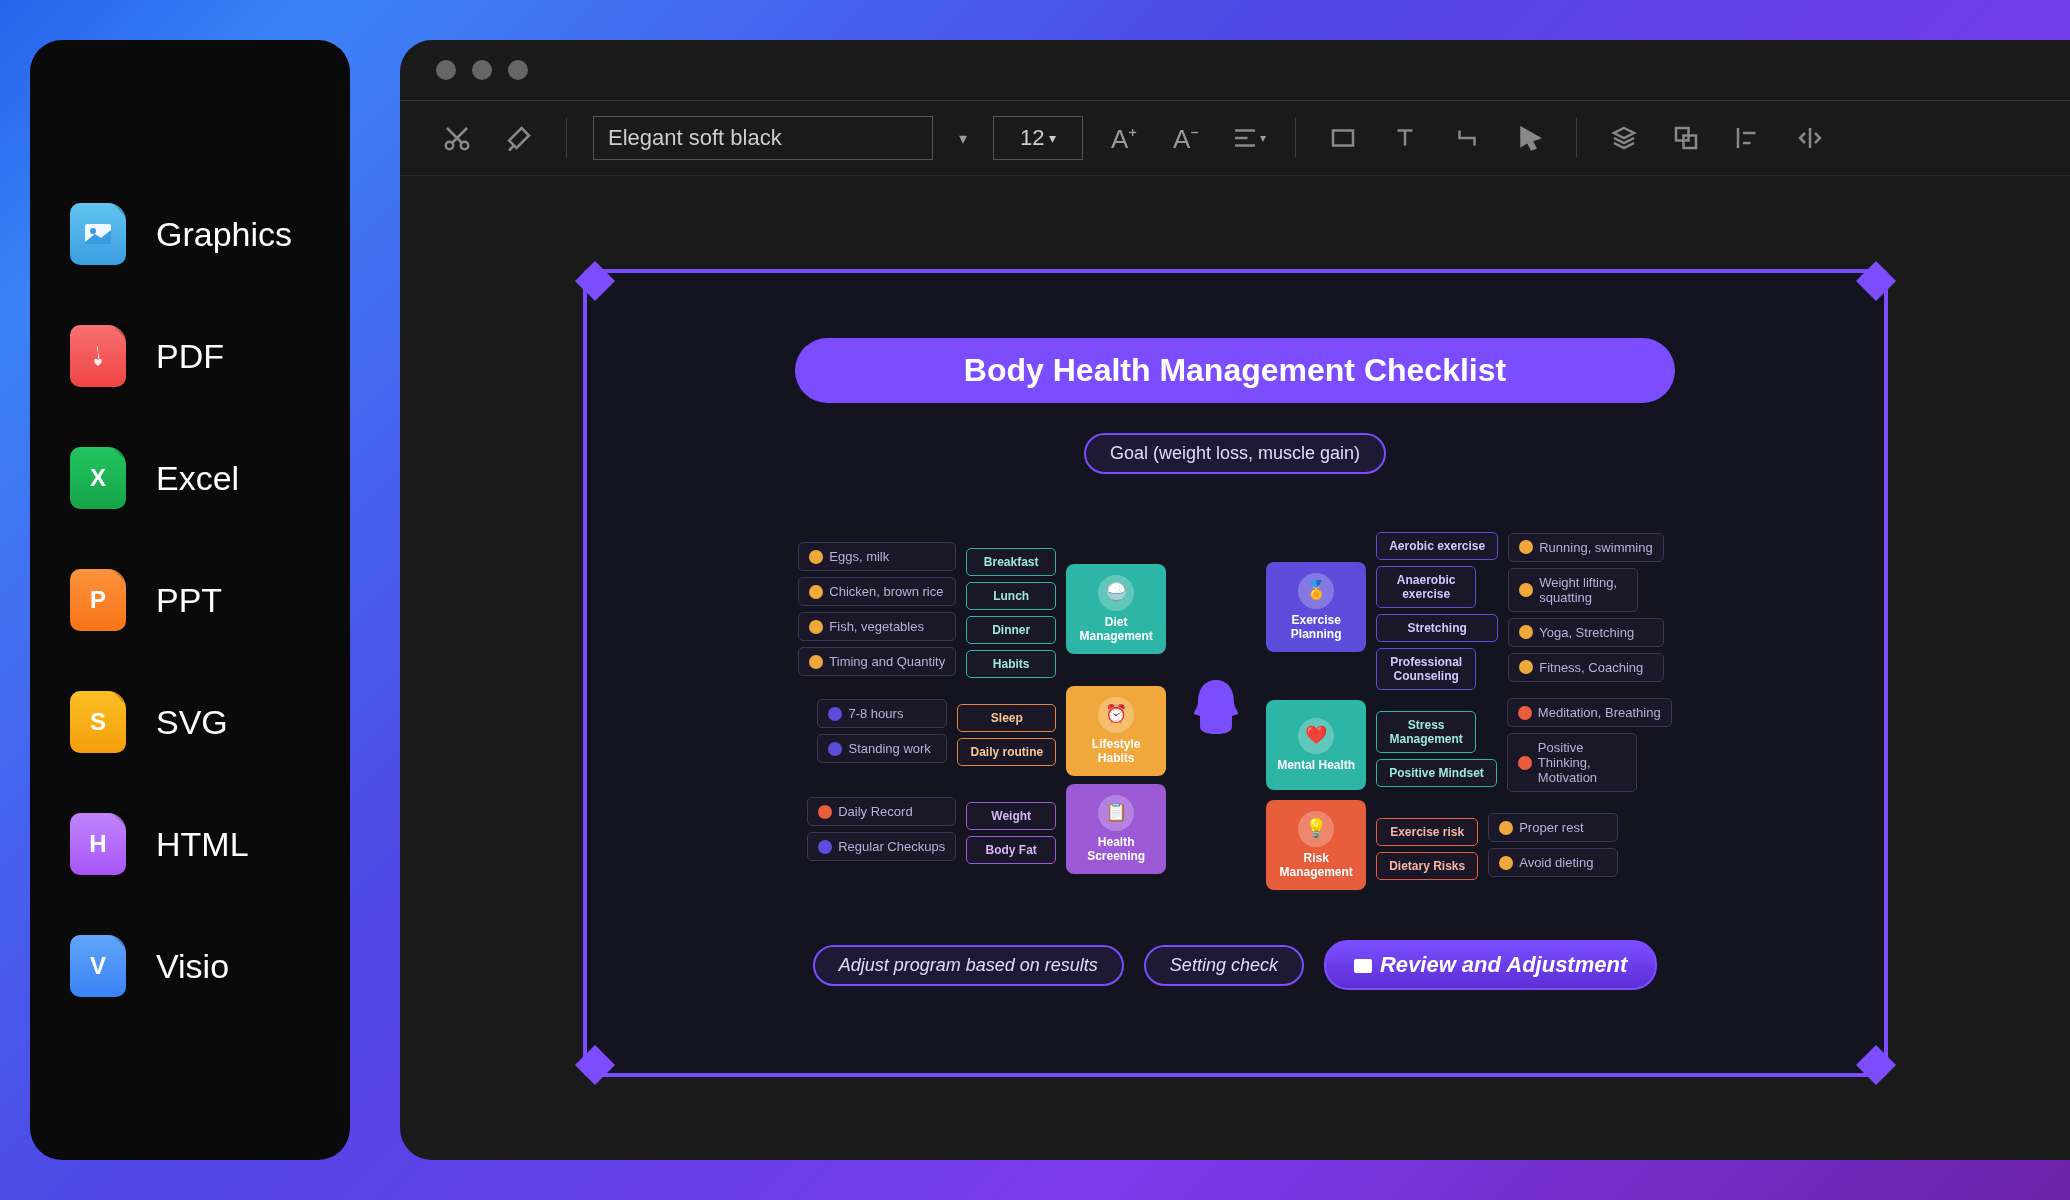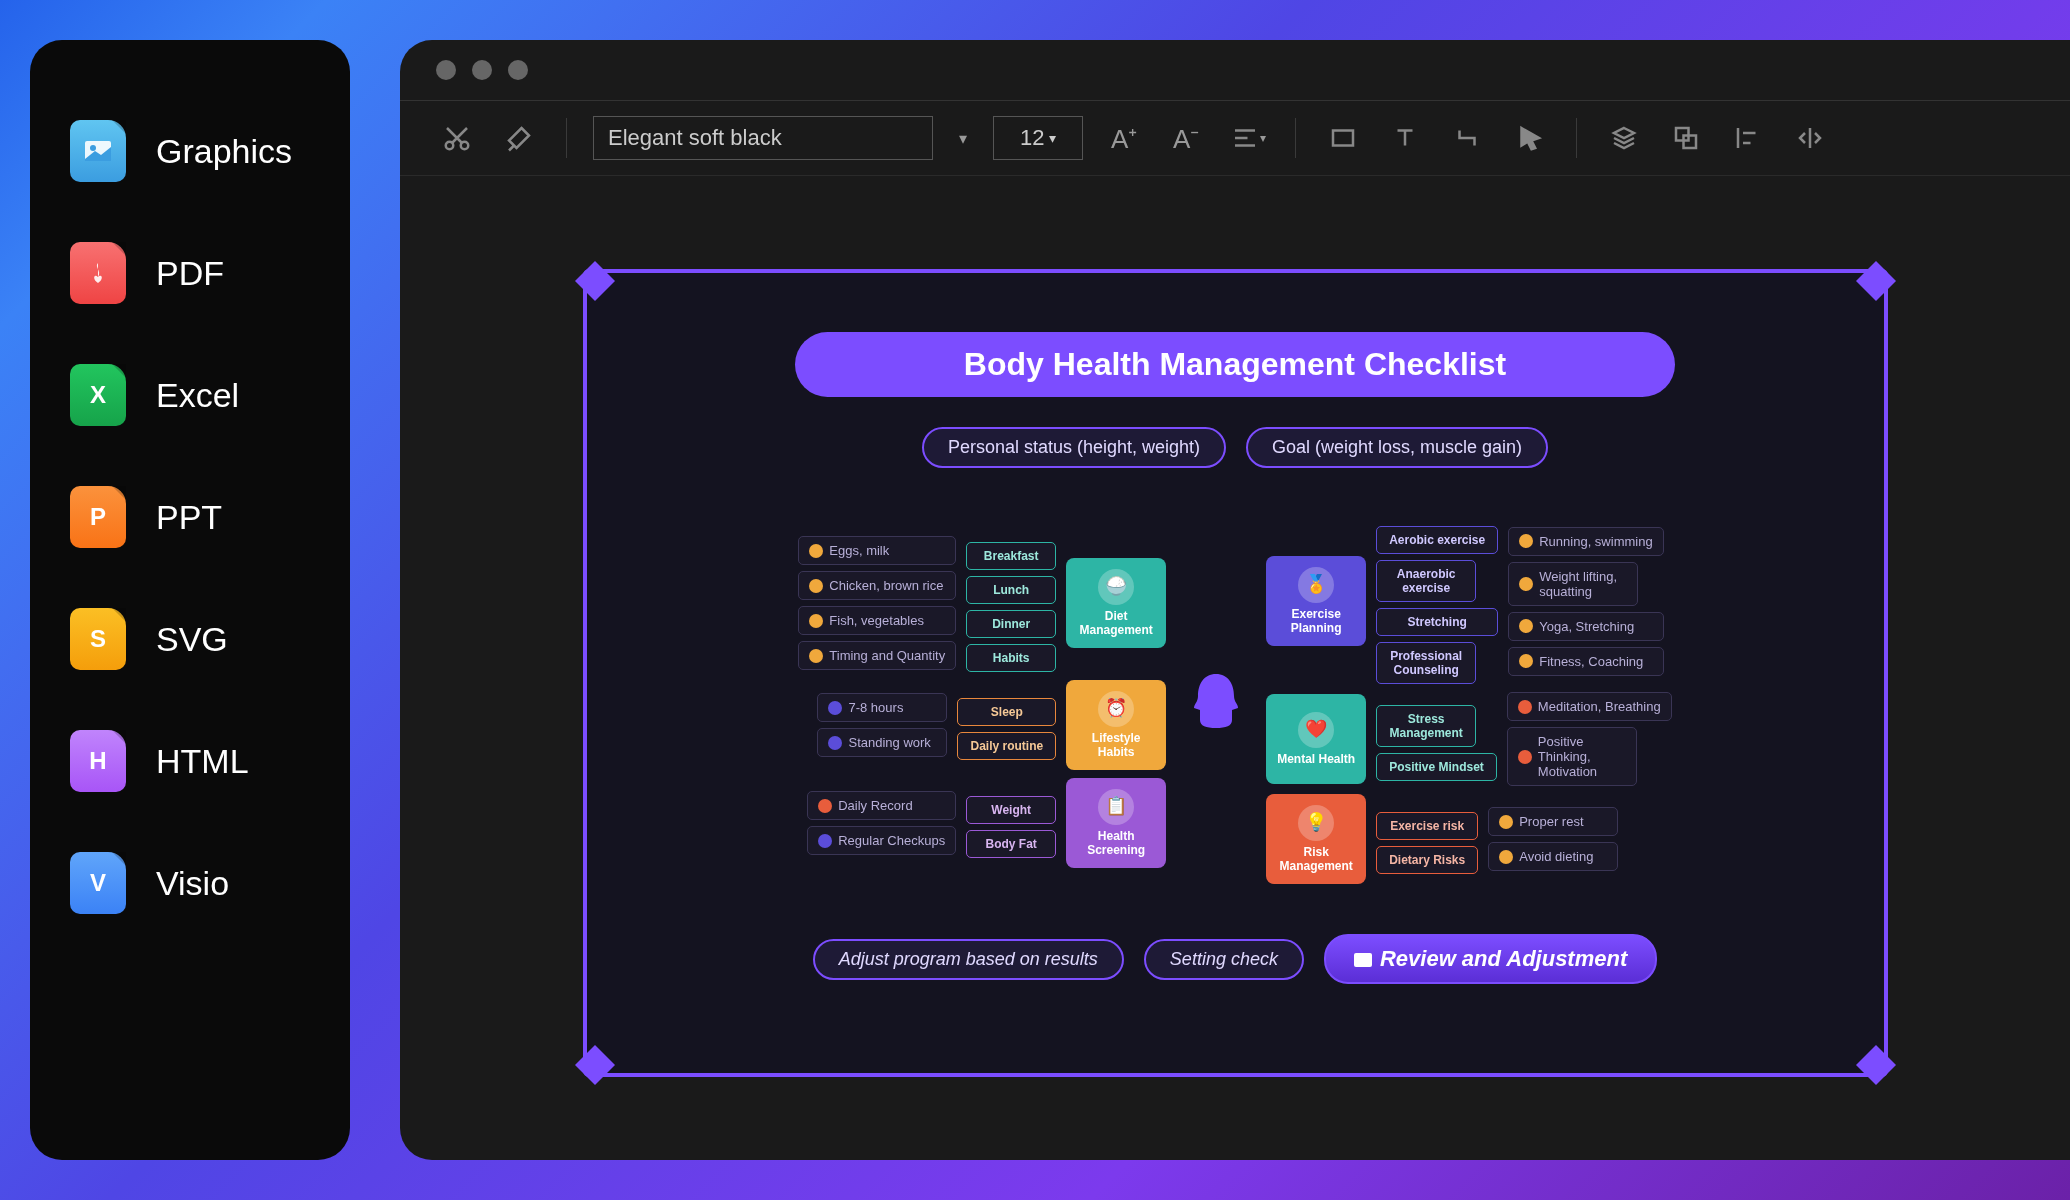--- a/index.html
+++ b/index.html
@@ -15,20 +15,21 @@
 
 .sidebar {
   width: 320px;
   background: #0a0a0a;
   border-radius: 32px;
   margin: 40px 30px;
   padding: 80px 40px;
   display: flex;
   flex-direction: column;
   gap: 60px;
+  justify-content: center;
 }
 .sidebar-item {
   display: flex;
   align-items: center;
   gap: 30px;
   color: #fff;
   font-size: 34px;
   cursor: pointer;
 }
 .file-icon {
@@ -153,21 +154,21 @@
 
 
 .mm-title {
   background: #7c4dff;
   color: #fff;
   font-size: 32px;
   font-weight: 700;
   text-align: center;
   padding: 14px 40px;
   border-radius: 40px;
-  margin: 11px auto 30px;
+  margin: 17px auto 30px;
   width: 880px;
 }
 
 
 .pill-row {
   display: flex;
   align-items: center;
   justify-content: center;
   gap: 20px;
   margin-bottom: 50px;
@@ -416,21 +417,20 @@
       <div class="corner bl"><svg viewBox="0 0 40 40">
             <path d="M20 0 L40 20 L20 40 L0 20 Z" fill="#7c4dff"></path>
           </svg></div>
       <div class="corner br"><svg viewBox="0 0 40 40">
             <path d="M20 0 L40 20 L20 40 L0 20 Z" fill="#7c4dff"></path>
           </svg></div>
 
       <div class="mm-title">Body Health Management Checklist</div>
 
       <div class="pill-row">
-        <div class="pill">Personal status (height, weight)</div>
         <div class="pill">Goal (weight loss, muscle gain)</div>
       </div>
 
       <div class="mm-body">
 
         <div class="left-col">
           <div class="branch rev">
             <div class="cat-box cat-diet">
                 <div class="cat-icon">🍚</div>
                 <span>Diet Management</span>

